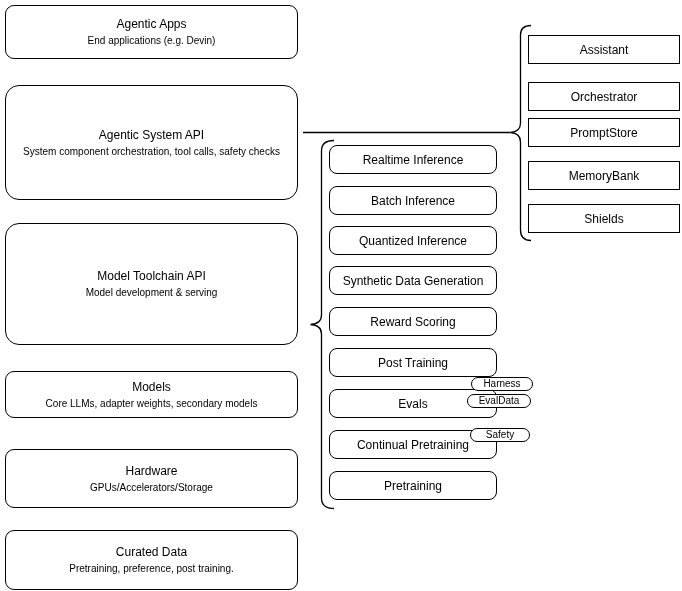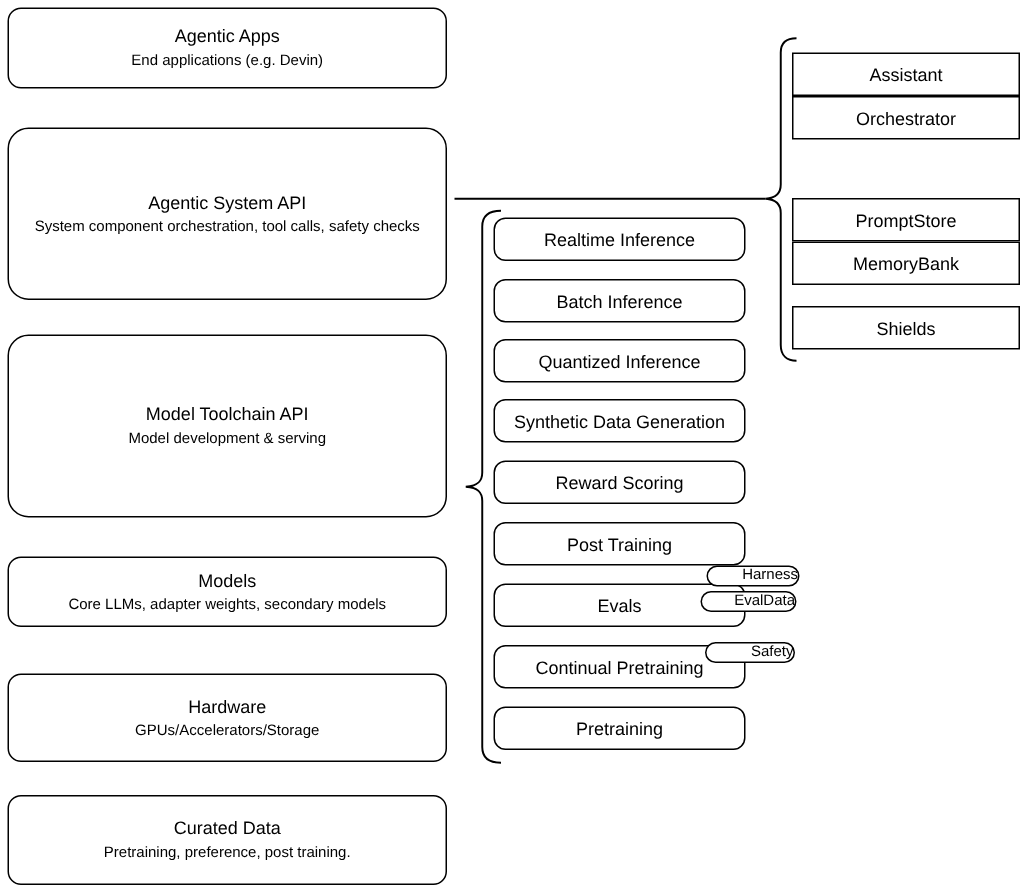--- a/index.html
+++ b/index.html
@@ -14,21 +14,21 @@
     display:flex;flex-direction:column;align-items:center;justify-content:center;
     text-align:center;z-index:2;
   }
   .lbox{left:5px;width:293px;}
   .lbox .title{font-size:12px;line-height:14px;}
   .lbox .subtitle{font-size:10px;line-height:12px;margin-top:4px;}
   .mbox{left:329px;width:168px;height:29px;border-radius:8px;font-size:12px;}
   .rbox{left:528px;width:152px;height:29px;border-radius:0;font-size:12px;}
   .pill{
     position:absolute;box-sizing:border-box;height:14px;border:1px solid #000;
-    border-radius:7px;background:#fff;display:flex;align-items:center;justify-content:flex-end;
+    border-radius:7px;background:#fff;display:flex;align-items:center;justify-content:center;
     font-size:10px;line-height:10px;z-index:3;
   }
 </style>
 </head>
 <body>
 
 <div class="canvas">
 
   <svg class="overlay" viewBox="0 0 682 591">
     <line x1="303" y1="132.5" x2="510.5" y2="132.5"></line>
@@ -100,24 +100,24 @@
   <div class="pill" style="left:467px;top:394px;width:64px">
     <span>EvalData</span>
   </div>
   <div class="pill" style="left:470px;top:428px;width:60px">
     <span>Safety</span>
   </div>
 
   <div class="node rbox" style="top:35px">
     <span>Assistant</span>
   </div>
-  <div class="node rbox" style="top:64px">
+  <div class="node rbox" style="top:82px">
     <span>Orchestrator</span>
   </div>
-  <div class="node rbox" style="top:132px">
+  <div class="node rbox" style="top:118px">
     <span>PromptStore</span>
   </div>
   <div class="node rbox" style="top:161px">
     <span>MemoryBank</span>
   </div>
   <div class="node rbox" style="top:204px">
     <span>Shields</span>
   </div>
 
 </div>

